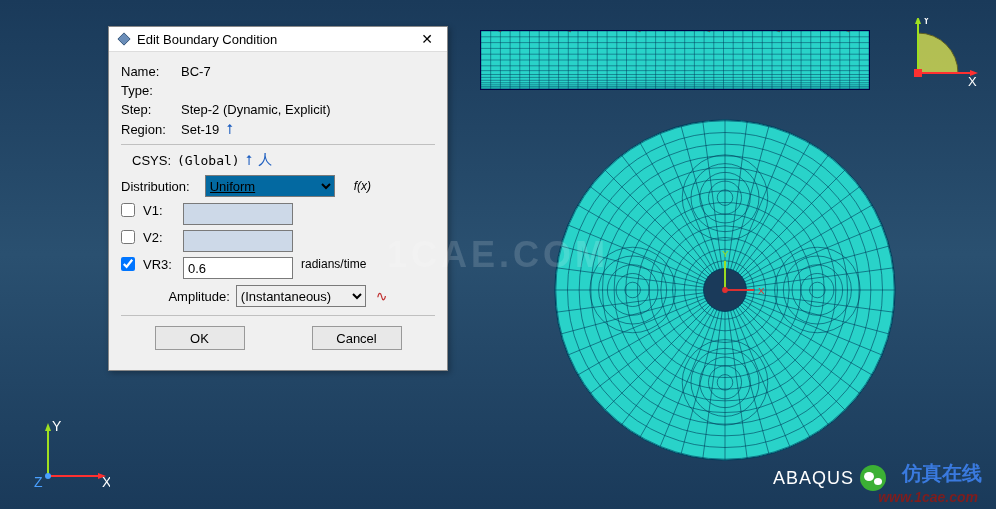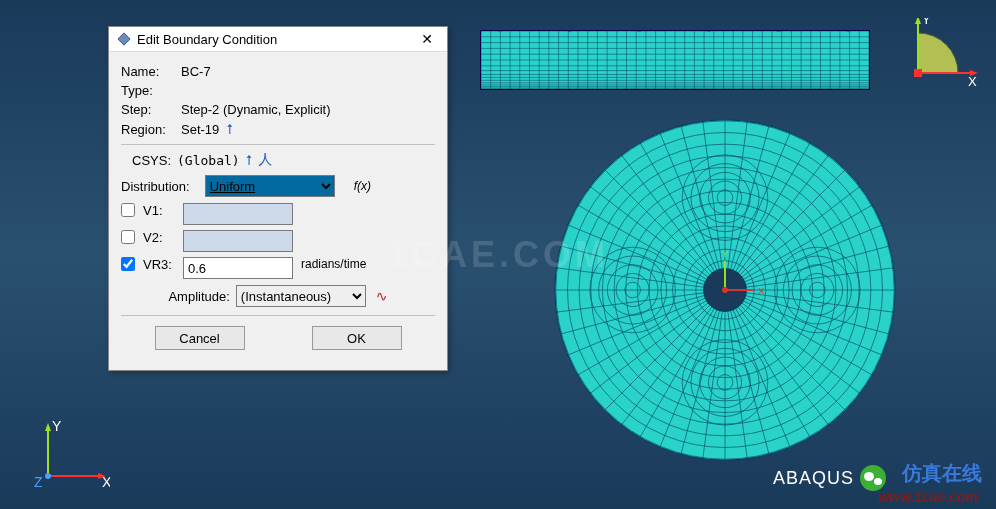--- a/index.html
+++ b/index.html
@@ -106,22 +106,22 @@
       <span class="flabel">VR3:</span>
       <input type="text" class="active" value="0.6" style="">
       <span class="unit">radians/time</span>
     </div>
     <div class="amp-row">
       <span>Amplitude:</span>
       <select><option>(Instantaneous)</option></select>
       <span class="wave-icon">∿</span>
     </div>
     <div class="btnrow">
+      <button class="btn">OK</button>
       <button class="btn">Cancel</button>
-      <button class="btn">OK</button>
     </div>
   </div>
 </div>
 
 <div class="viewport">
 
   <svg class="rect-mesh" viewBox="0 0 390 60" preserveAspectRatio="none">
     <rect x="0" y="0" width="390" height="60" fill="#29d3c9"></rect>
     <g stroke="#003a5a" stroke-width="0.6">
       

